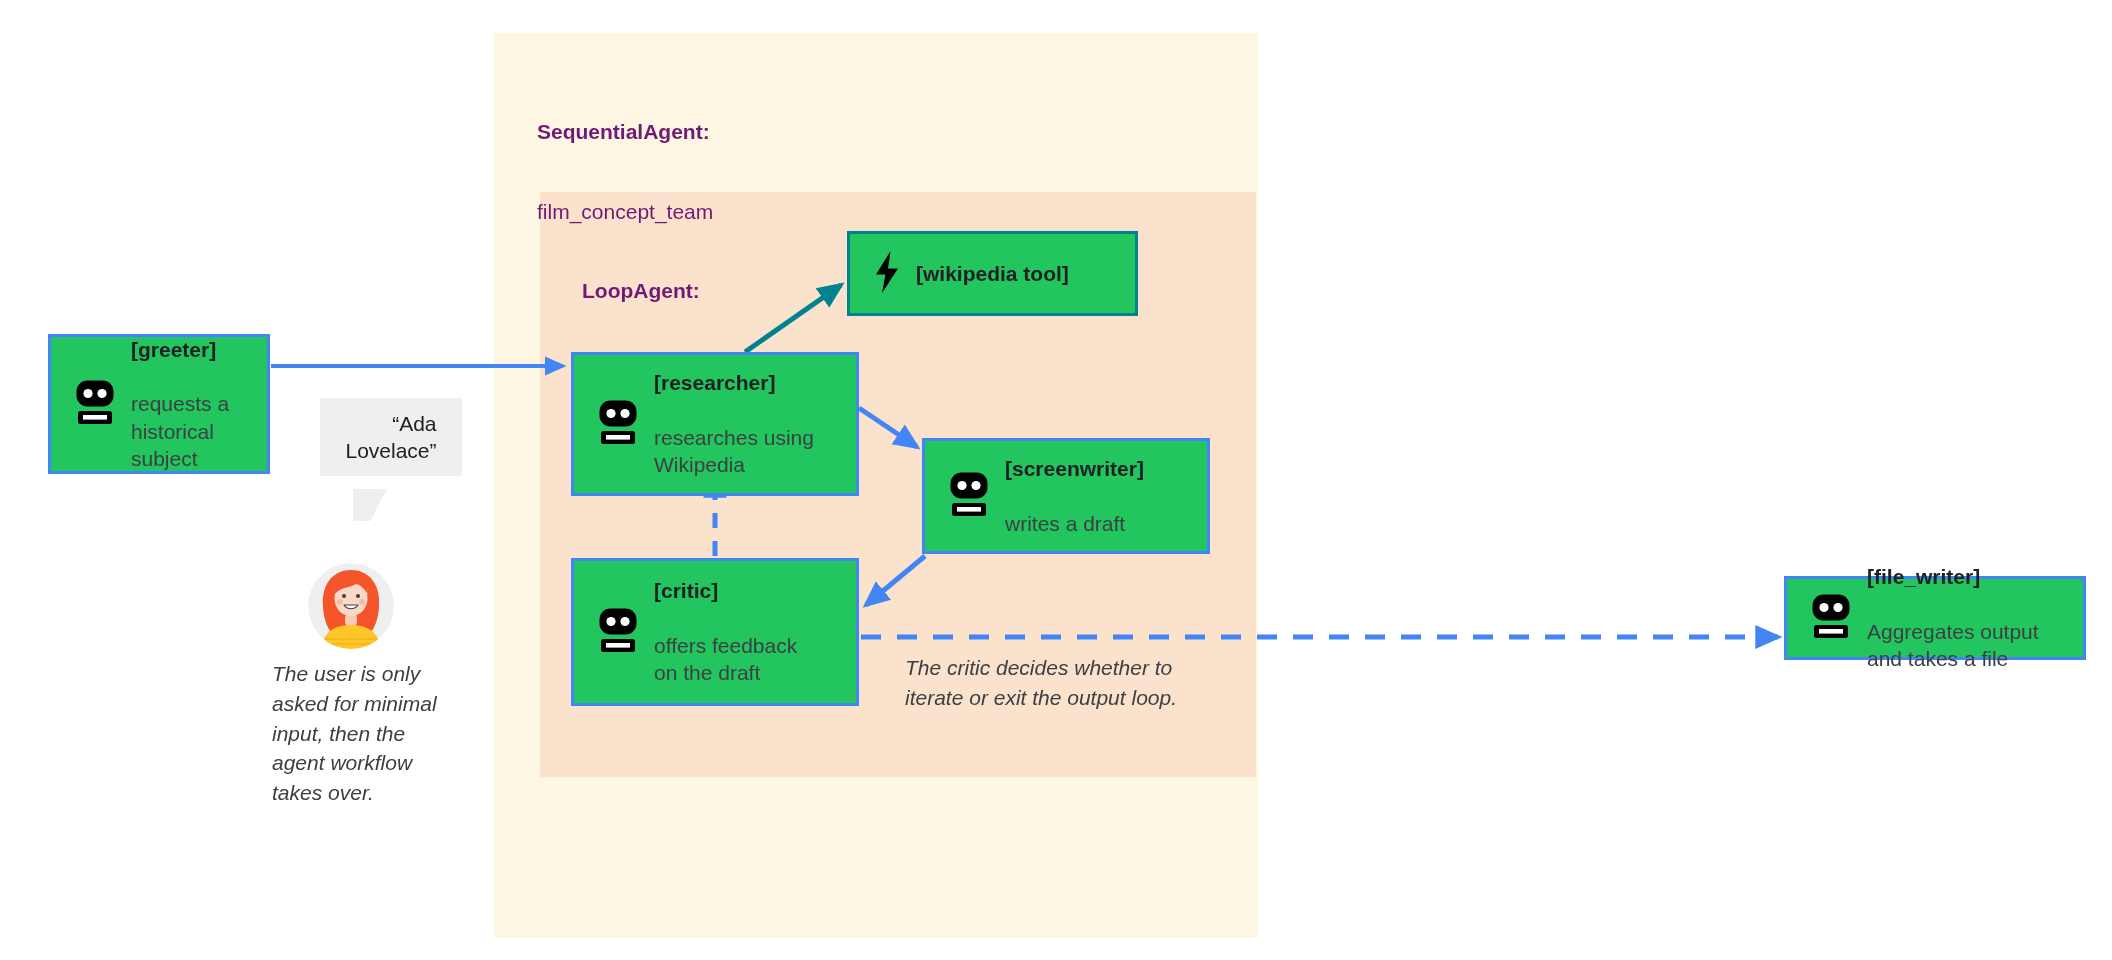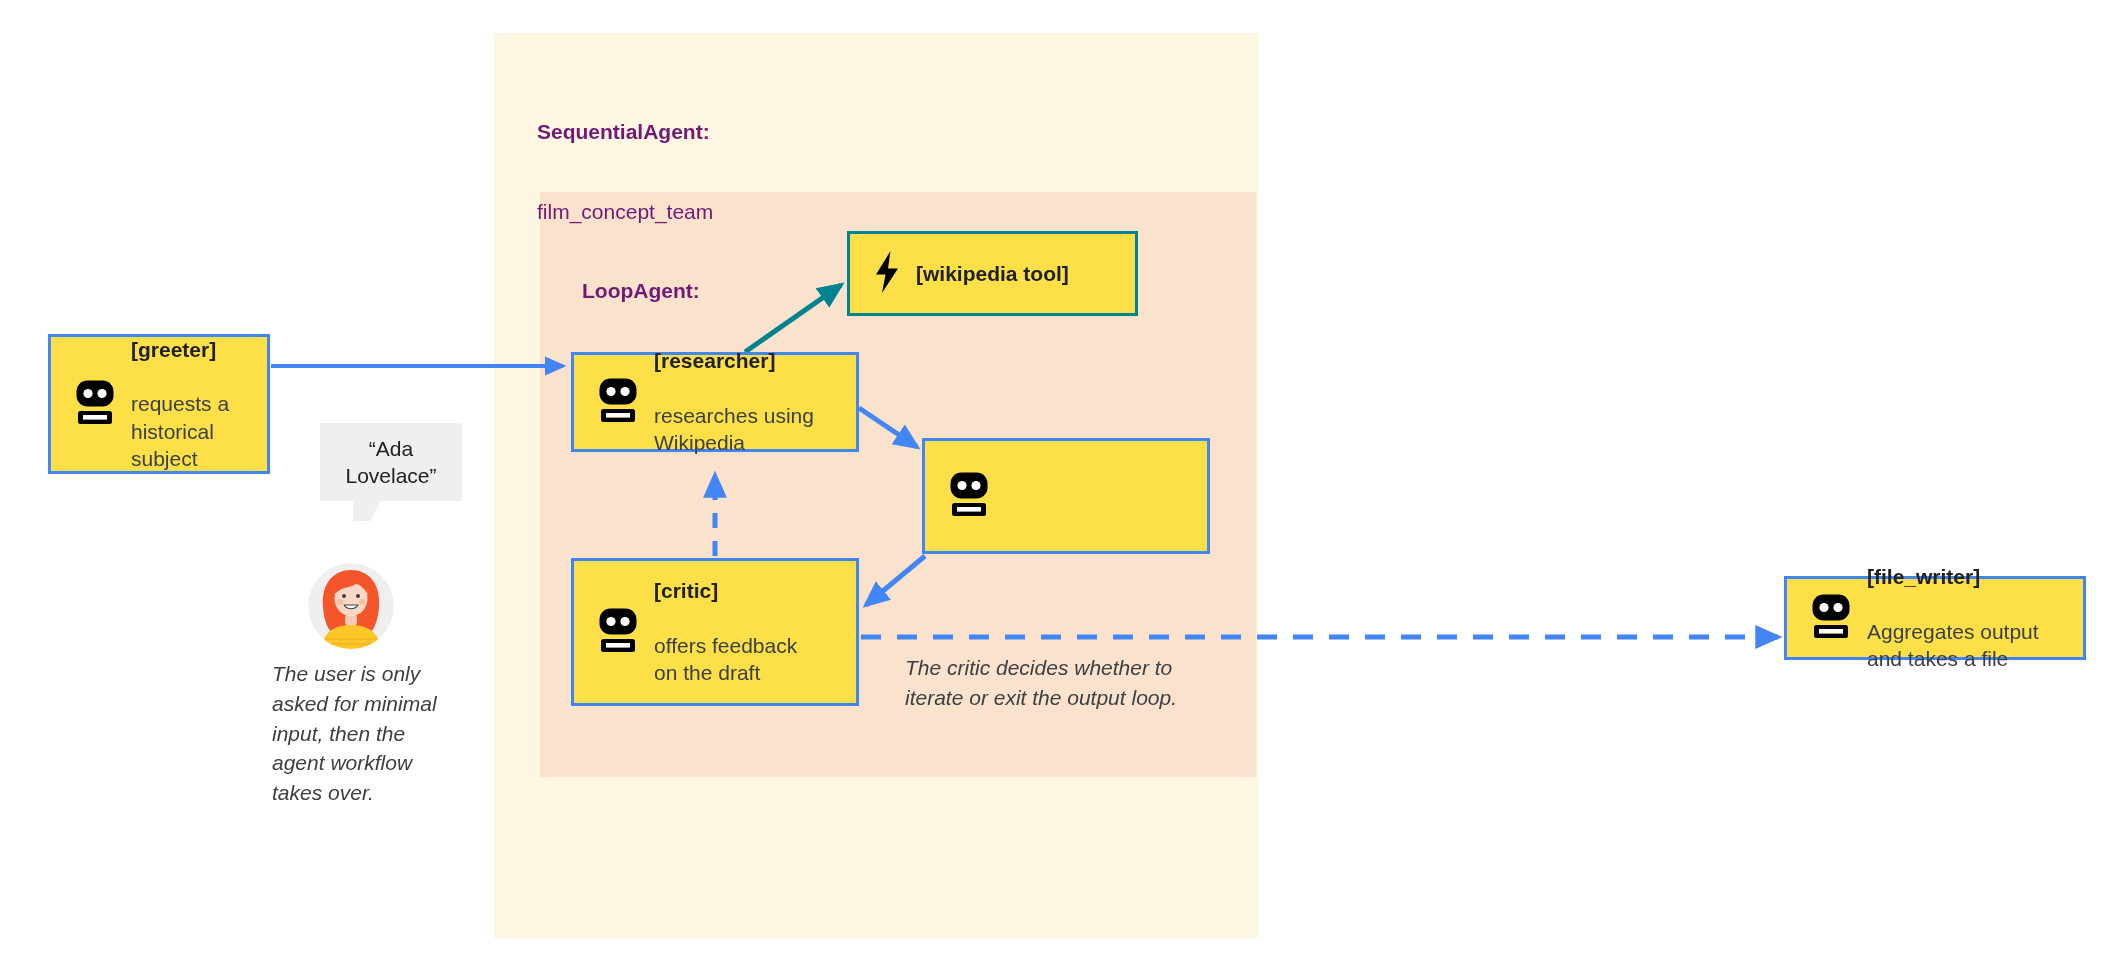--- a/index.html
+++ b/index.html
@@ -40,21 +40,21 @@
     font-size: 21px;
     white-space: pre;
   }
   .panel-label .ptitle { font-weight: 700; display: block; }
   .panel-label .psub   { font-weight: 400; display: block; }
   .label-outer { left: 537px; top: 65px; }
   .label-inner { left: 582px; top: 224px; }
 
   
   .node {
-    background: #fde047;
+    background: #22c55e;
     border: 3px solid #4285f4;
     box-sizing: border-box;
     display: flex;
     align-items: center;
     padding: 16px 14px;
   }
   .node.tool { border-color: #00838f; }
   .node .ico {
     flex: 0 0 auto;
     margin-right: 16px;
@@ -65,34 +65,34 @@
     font-size: 21px;
     line-height: 1.30;
     color: #3c4043;
     white-space: pre-line;
   }
   .node .txt .nm { font-weight: 700; display: block; color: #202124; }
   .node .txt .ds { font-weight: 400; display: block; }
 
   .node-greeter      { left: 48px;   top: 334px; width: 222px; height: 140px; }
   .node-wikipedia    { left: 847px;  top: 231px; width: 291px; height: 85px;  }
-  .node-researcher   { left: 571px;  top: 352px; width: 288px; height: 100px; }
+  .node-researcher   { left: 571px;  top: 352px; width: 288px; height: 144px; }
   .node-screenwriter { left: 922px;  top: 438px; width: 288px; height: 116px; }
   .node-critic       { left: 571px;  top: 558px; width: 288px; height: 148px; }
   .node-filewriter   { left: 1784px; top: 576px; width: 302px; height: 84px; }
 
   
   .bubble {
-    left: 320px; top: 423px;
+    left: 320px; top: 398px;
     width: 142px; height: 78px;
     background: #efefef;
     display: flex;
     align-items: center;
     justify-content: center;
-    text-align: center;
+    text-align: right;
   }
   .bubble .btxt {
     font-size: 21px;
     line-height: 1.30;
     color: #202124;
     white-space: pre-line;
   }
   .bubble-tail {
     left: 353px; top: 489px;
     width: 0; height: 0;
@@ -218,20 +218,24 @@
   <div class="abs node node-screenwriter">
     <span class="ico">
       <svg width="40" height="46" viewBox="0 0 40 46" aria-hidden="true">
         <rect x="1.5" y="1.5" width="37" height="26" rx="11" ry="11" fill="#000"></rect>
         <circle cx="13" cy="14.5" r="4.6" fill="#fff"></circle>
         <circle cx="27" cy="14.5" r="4.6" fill="#fff"></circle>
         <rect x="3" y="32" width="34" height="13" rx="2.5" ry="2.5" fill="#000"></rect>
         <rect x="8" y="36" width="24" height="4.6" fill="#fff"></rect>
       </svg>
     </span>
+    <span class="txt">
+      <span class="nm">[screenwriter]</span>
+      <span class="ds">writes a draft</span>
+    </span>
   </div>
 
   <div class="abs node node-critic">
     <span class="ico">
       <svg width="40" height="46" viewBox="0 0 40 46" aria-hidden="true">
         <rect x="1.5" y="1.5" width="37" height="26" rx="11" ry="11" fill="#000"></rect>
         <circle cx="13" cy="14.5" r="4.6" fill="#fff"></circle>
         <circle cx="27" cy="14.5" r="4.6" fill="#fff"></circle>
         <rect x="3" y="32" width="34" height="13" rx="2.5" ry="2.5" fill="#000"></rect>
         <rect x="8" y="36" width="24" height="4.6" fill="#fff"></rect>

